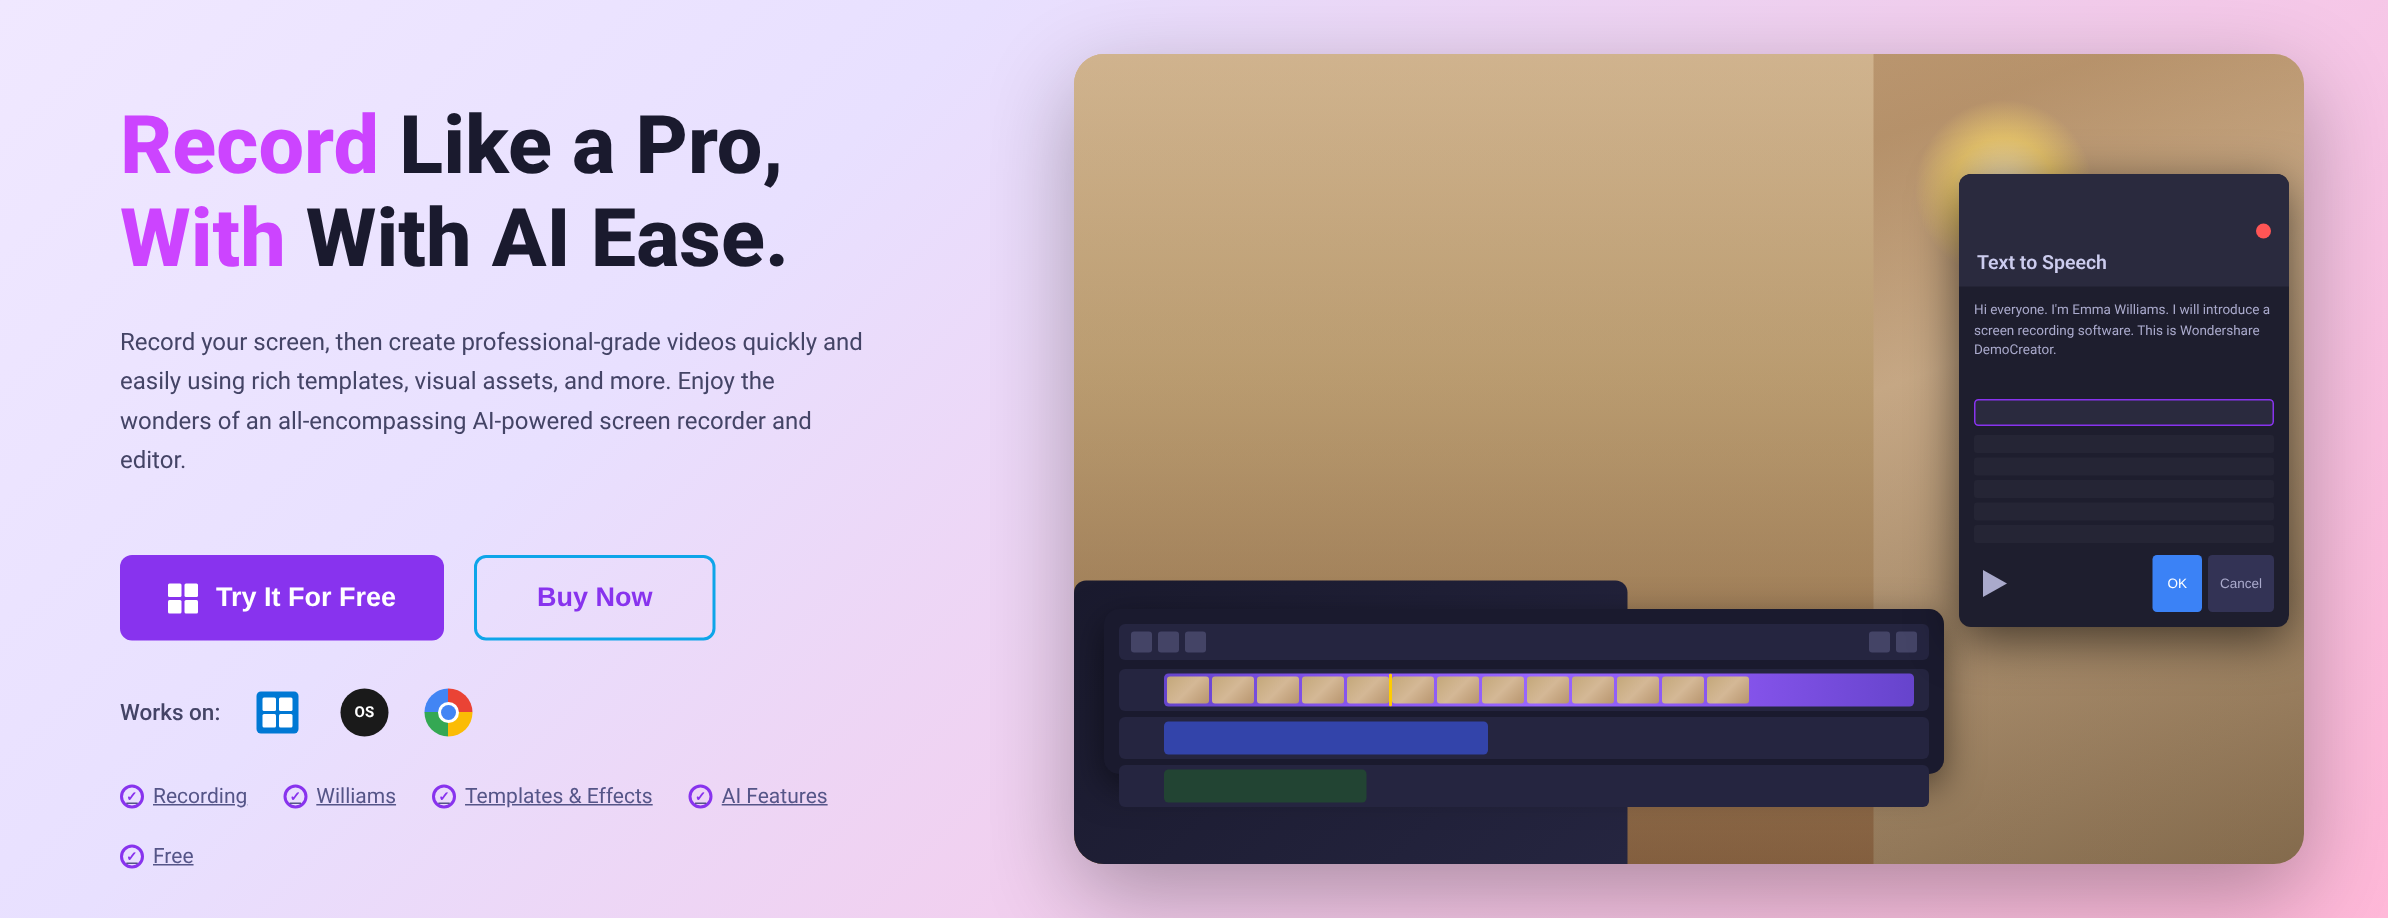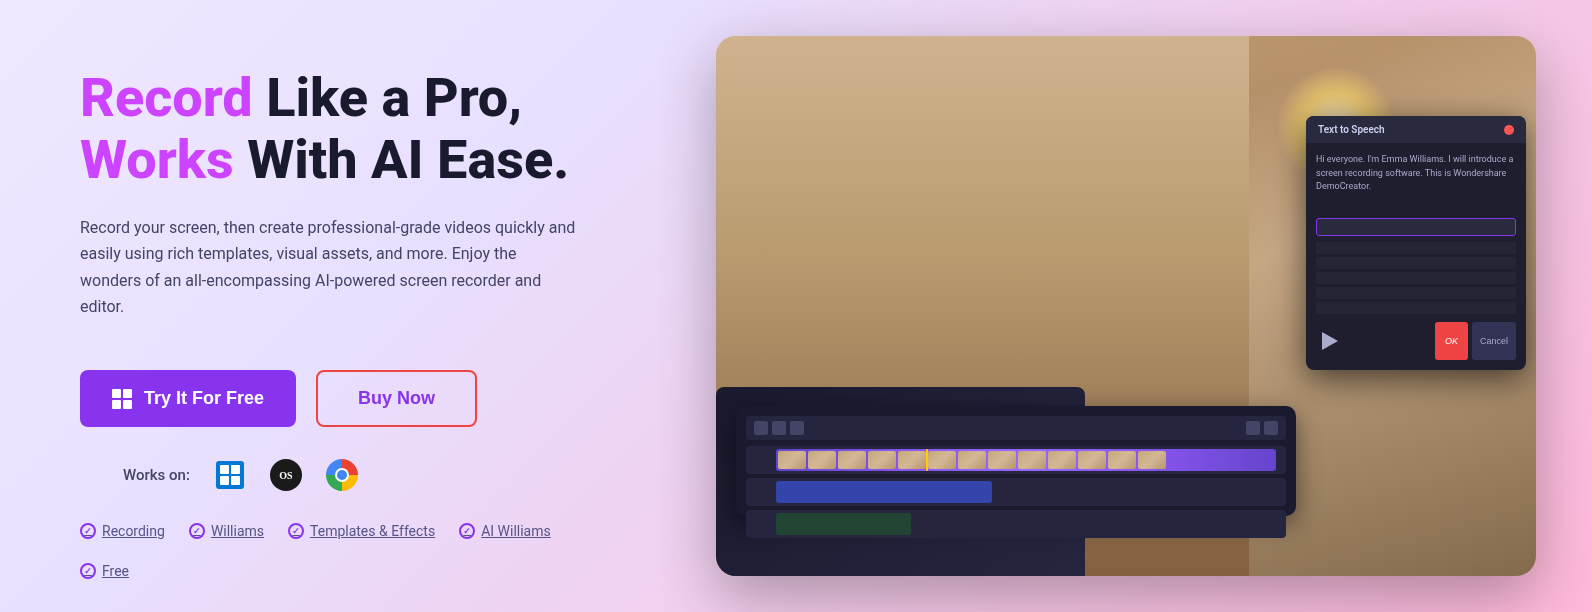--- a/index.html
+++ b/index.html
@@ -63,49 +63,47 @@
       display: flex;
       align-items: center;
       gap: 12px;
       white-space: nowrap;
       text-align: center;
     }
 
     .btn-secondary {
       background: transparent;
       color: #8833ee;
-      border: 2px solid #ef4444;
+      border: 2px solid #0ea5e9;
       border-radius: 8px;
       padding: 16px 40px;
       font-size: 18px;
       font-weight: 700;
       cursor: pointer;
     }
 
     .works-on {
       display: flex;
       align-items: center;
       gap: 24px;
       margin-bottom: 32px;
-      margin-left: 43px;
     }
 
     .works-on-label {
       font-size: 15px;
       color: #444466;
       font-weight: 500;
     }
 
     .os-icon {
       width: 32px;
       height: 32px;
       display: flex;
       align-items: center;
-      justify-content: center;
-      font-family: Liberation Serif, serif;
+      justify-content: flex-start;
     }
 
     .win-icon {
       background: #0078d4;
       border-radius: 3px;
       width: 28px;
       height: 28px;
       display: grid;
       grid-template-columns: 1fr 1fr;
       gap: 2px;
@@ -336,22 +334,23 @@
     .dialog-header {
       background: #2a2a3e;
       padding: 8px 12px;
       display: flex;
       justify-content: space-between;
       align-items: center;
     }
 
     .dialog-title {
       color: #ccccee;
-      font-size: 10px;
+      font-size: 13px;
       font-weight: 600;
+      margin-top: 44px;
     }
 
     .dialog-close {
       width: 10px;
       height: 10px;
       background: #ff5555;
       border-radius: 50%;
     }
 
     .dialog-body {
@@ -405,28 +404,27 @@
       border-bottom: 9px solid transparent;
       border-left: 16px solid #aaaacc;
     }
 
     .dialog-action-btns {
       display: flex;
       gap: 4px;
     }
 
     .dialog-ok {
-      background: #ef4444;
+      background: #3b82f6;
       color: white;
       border: none;
       border-radius: 3px;
       padding: 7px 10px;
       font-size: 9px;
       cursor: pointer;
-      font-style: italic;
     }
 
     .dialog-cancel {
       background: #333355;
       color: #aaaacc;
       border: none;
       border-radius: 3px;
       padding: 14px 8px;
       font-size: 9px;
       cursor: pointer;
@@ -444,21 +442,21 @@
       background: white;
       border-radius: 1px;
     }
   </style>
 </head>
 <body>
 
 <div class="left-panel">
   <h1 class="headline">
     <span class="accent">Record</span><span> Like a Pro,</span><br>
-    <span class="accent">Works</span><span> With AI Ease.</span>
+    <span class="accent">With</span><span> With AI Ease.</span>
   </h1>
 
   <p class="description">Record your screen, then create professional-grade videos quickly and easily using rich templates, visual assets, and more. Enjoy the wonders of an all-encompassing AI-powered screen recorder and editor.</p>
 
   <div class="cta-buttons">
     <button class="btn-primary">
       <div class="btn-win-icon">
         <span></span>
           <span></span>
           <span></span>
@@ -497,21 +495,21 @@
     <a class="feature-link">
       <div class="check-circle"></div>
       <span>Williams</span>
     </a>
     <a class="feature-link">
       <div class="check-circle"></div>
       <span>Templates &amp; Effects</span>
     </a>
     <a class="feature-link">
       <div class="check-circle"></div>
-      <span>AI Williams</span>
+      <span>AI Features</span>
     </a>
     <a class="feature-link">
       <div class="check-circle"></div>
       <span>Free</span>
     </a>
   </div>
 </div>
 
 <div class="right-panel">
   <div class="hero-image-container">

